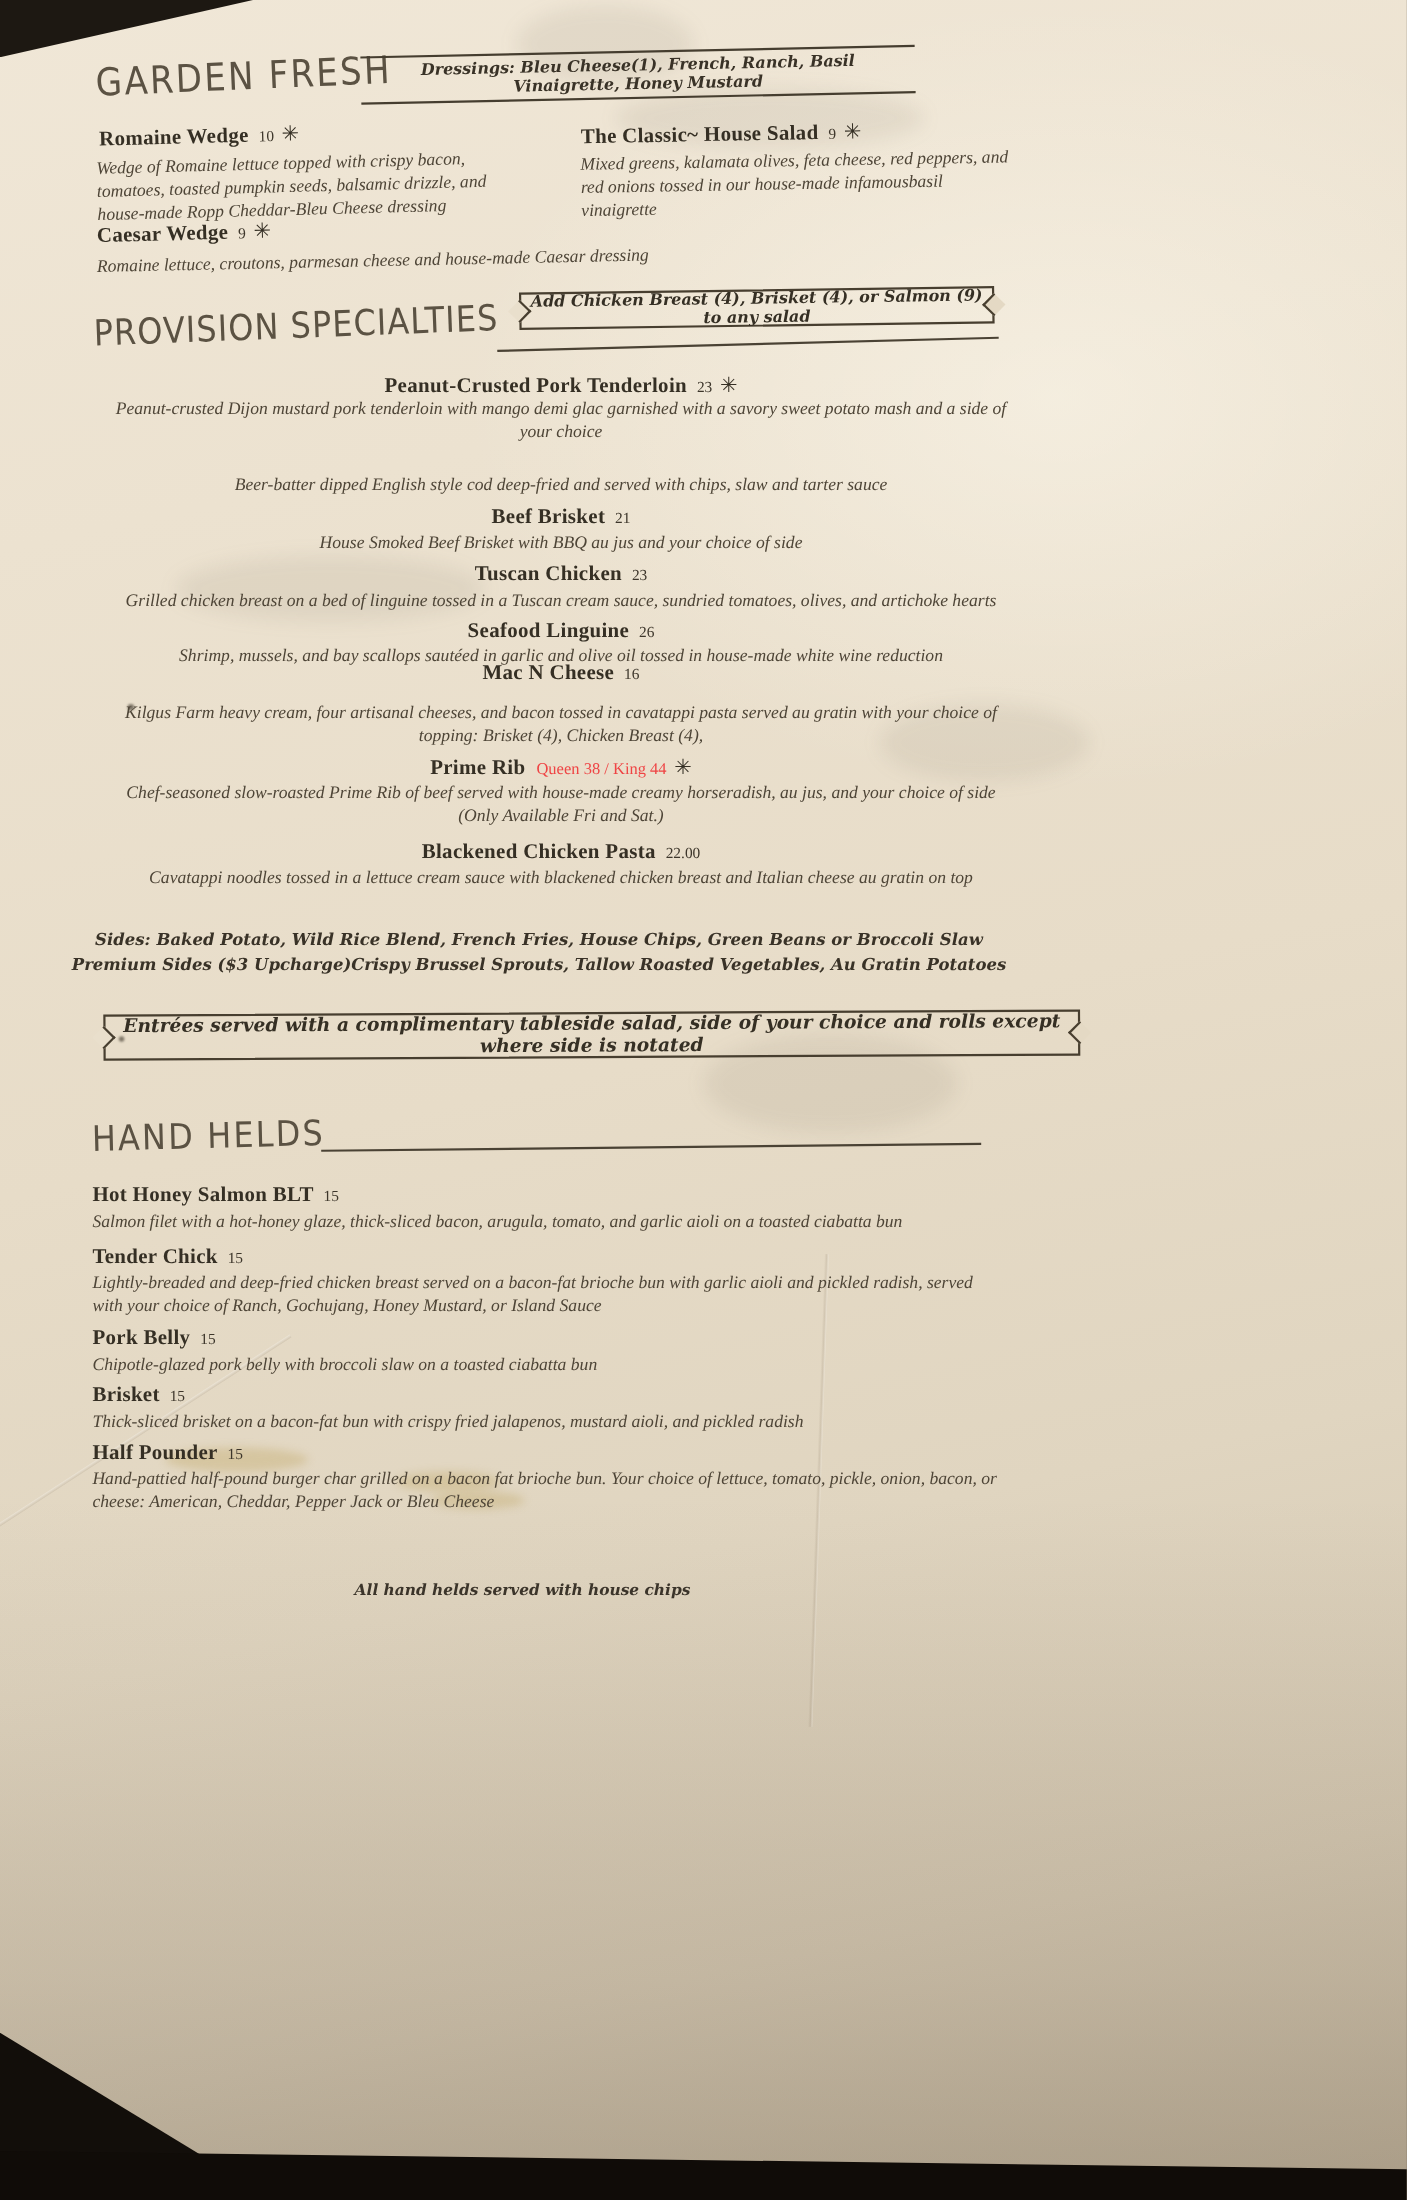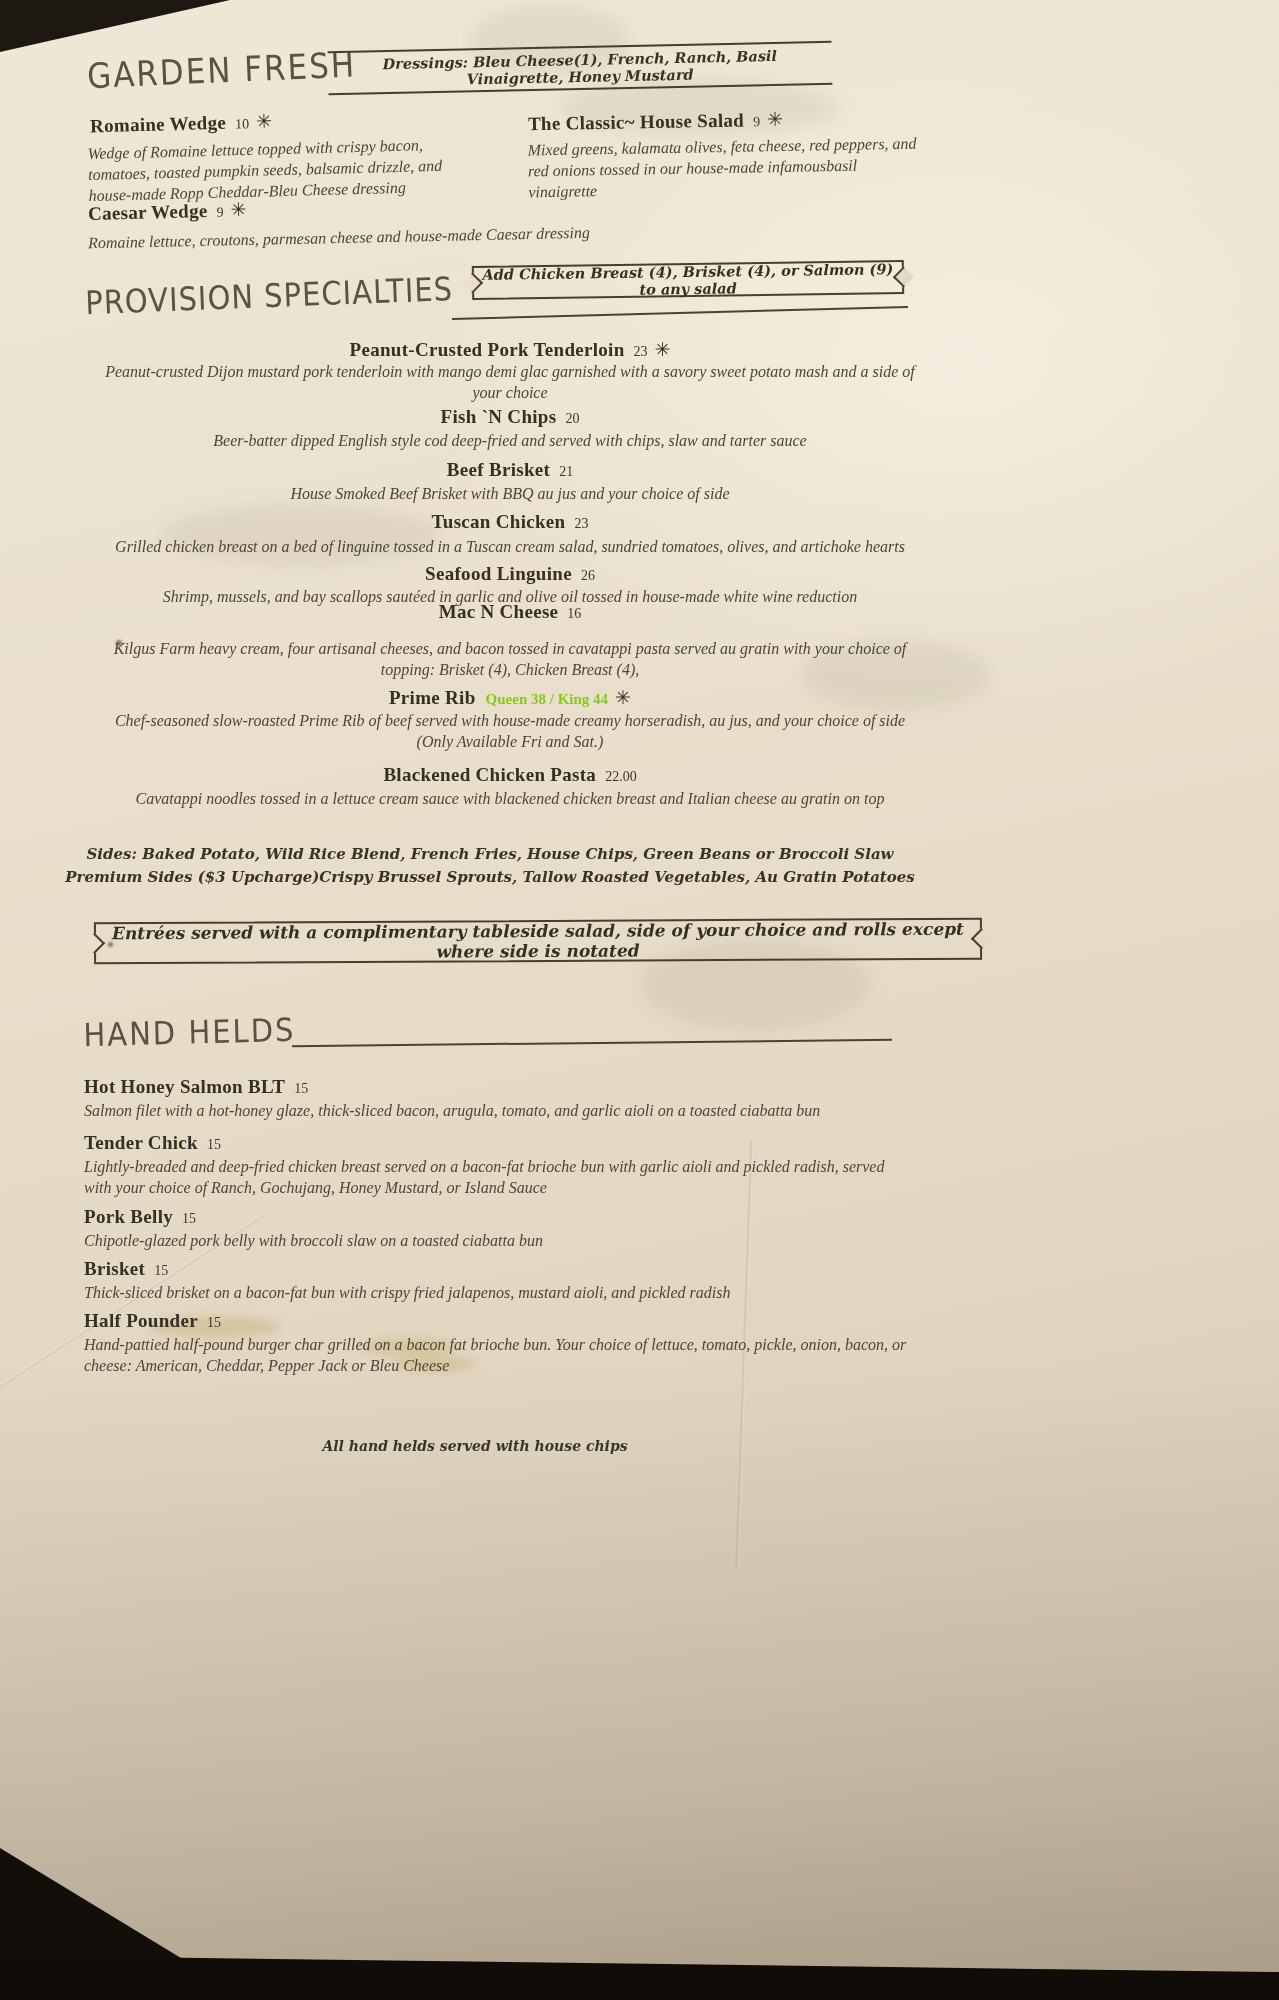--- a/index.html
+++ b/index.html
@@ -28,21 +28,21 @@
   .speck{position:absolute;width:6px;height:6px;border-radius:50%;background:rgba(40,32,22,.55);filter:blur(1px);}
   
   .hand{font-family:"DejaVu Sans",sans-serif;color:#5b5243;letter-spacing:2px;
         transform-origin:left bottom;}
   .rule{position:absolute;height:0;border-top:2px solid #4a4234;}
   .note-bar{position:absolute;border-top:2px solid #453d2f;border-bottom:2px solid #453d2f;
             font-family:"DejaVu Serif",serif;font-weight:700;font-style:italic;color:#393227;
             text-align:center;}
   .item-name{font-weight:700;font-size:19px;color:#352f24;letter-spacing:.3px;}
   .price{font-weight:400;font-size:14px;margin-left:9px;color:#3d362b;}
-  .price-long{font-weight:700;font-size:15px;margin-left:10px;color:#84cc16;}
+  .price-long{font-weight:400;font-size:15px;margin-left:10px;color:#ef4444;}
   .ast{margin-left:7px;font-size:19px;color:#352f24;font-weight:400;}
   .desc{position:absolute;font-style:italic;font-size:16px;line-height:1.32;color:#4e4537;}
   .abs{position:absolute;}
   .centered{text-align:center;}
   .ribbon{position:absolute;border:2px solid #473e2f;font-family:"DejaVu Serif",serif;
           font-weight:700;font-style:italic;color:#352f24;text-align:center;
           display:flex;align-items:center;justify-content:center;}
   .ribbon::before,.ribbon::after{content:"";position:absolute;top:50%;width:13px;height:13px;
           transform:translateY(-50%) rotate(45deg);}
   .ribbon::before{left:-9px;background:#e9dfcc;border-top:2px solid #473e2f;border-right:2px solid #473e2f;}
@@ -90,34 +90,31 @@
   <div class="ribbon" style="left:472px;top:263px;width:428px;height:30px;font-size:14.5px;transform:rotate(-.8deg);">Add Chicken Breast (4), Brisket (4), or Salmon (9) to any salad</div>
 
   <div class="abs hand" style="left:86px;top:288px;font-size:29px;letter-spacing:1px;transform:rotate(-2.2deg) scaleY(1.12);">PROVISION SPECIALTIES</div>
   <div class="rule" style="left:452px;top:312px;width:456px;transform:rotate(-1.5deg);"></div>
 
   <div class="abs centered" style="left:90px;top:338px;width:840px;">
     <span class="item-name">Peanut-Crusted Pork Tenderloin</span><span class="price">23</span><span class="ast">✳</span>
   </div>
   <div class="desc centered" style="left:100px;top:361px;width:820px;">Peanut-crusted Dijon mustard pork tenderloin with mango demi glac garnished with a savory sweet potato mash and a side of your choice</div>
 
-  <div class="abs centered" style="left:90px;top:406px;width:840px;">
-    <span class="item-name">Fish `N Chips</span><span class="price">20</span>
-  </div>
   <div class="desc centered" style="left:100px;top:430px;width:820px;">Beer-batter dipped English style cod deep-fried and served with chips, slaw and tarter sauce</div>
 
   <div class="abs centered" style="left:90px;top:459px;width:840px;">
     <span class="item-name">Beef Brisket</span><span class="price">21</span>
   </div>
   <div class="desc centered" style="left:100px;top:483px;width:820px;">House Smoked Beef Brisket with BBQ au jus and your choice of side</div>
 
   <div class="abs centered" style="left:90px;top:511px;width:840px;text-align:center;">
     <span class="item-name">Tuscan Chicken</span><span class="price">23</span>
   </div>
-  <div class="desc centered" style="left:90px;top:536px;width:840px;">Grilled chicken breast on a bed of linguine tossed in a Tuscan cream salad, sundried tomatoes, olives, and artichoke hearts</div>
+  <div class="desc centered" style="left:90px;top:536px;width:840px;">Grilled chicken breast on a bed of linguine tossed in a Tuscan cream sauce, sundried tomatoes, olives, and artichoke hearts</div>
 
   <div class="abs centered" style="left:90px;top:563px;width:840px;">
     <span class="item-name">Seafood Linguine</span><span class="price">26</span>
   </div>
   <div class="desc centered" style="left:100px;top:586px;width:820px;">Shrimp, mussels, and bay scallops sautéed in garlic and olive oil tossed in house-made white wine reduction</div>
 
   <div class="abs centered" style="left:90px;top:601px;width:840px;">
     <span class="item-name">Mac N Cheese</span><span class="price">16</span>
   </div>
   <div class="desc centered" style="left:95px;top:638px;width:830px;">Kilgus Farm heavy cream, four artisanal cheeses, and bacon tossed in cavatappi pasta served au gratin with your choice of topping: Brisket (4), Chicken Breast (4),</div>

